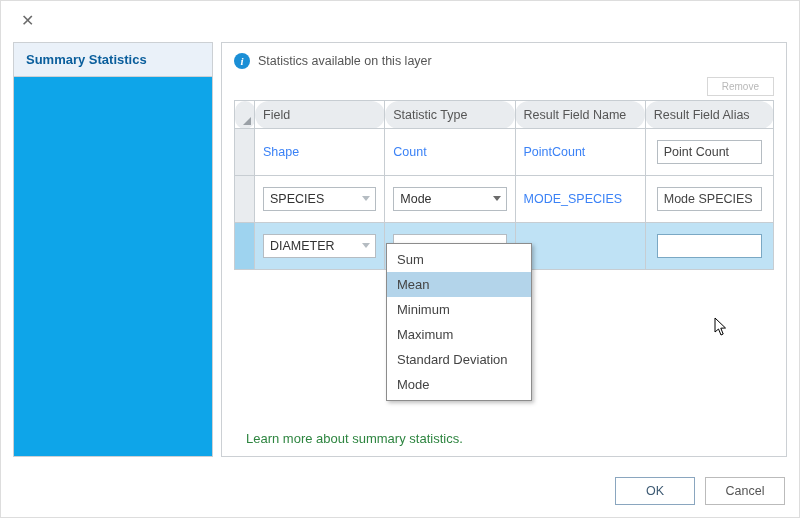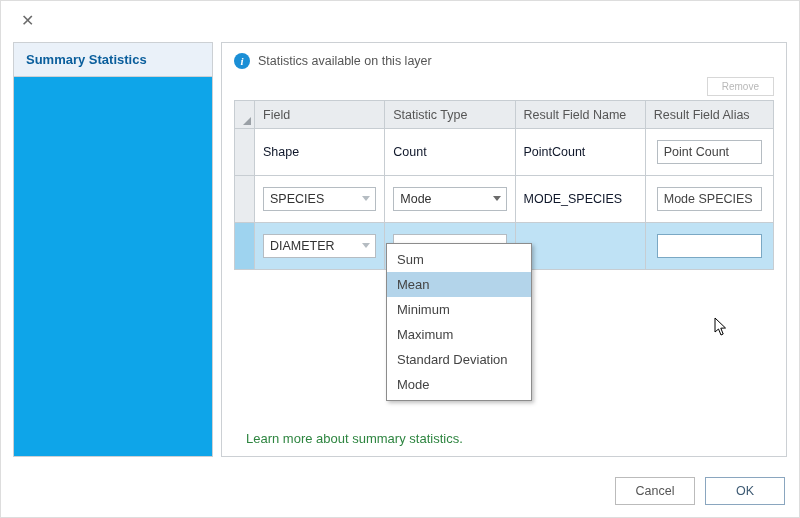--- a/index.html
+++ b/index.html
@@ -100,20 +100,21 @@
     height: 28px;
     font-weight: normal;
     text-align: left;
     vertical-align: middle;
   }
   table.grid th {
     background: #e9ecef;
     color: #555;
     padding: 0 8px;
     font-size: 12.5px;
+    border-radius: 14px;
   }
   .corner { width: 20px; }
   th.corner { position: relative; }
   th.corner::after {
     content: "";
     position: absolute;
     right: 3px; bottom: 3px;
     border-width: 0 0 8px 8px;
     border-style: solid;
     border-color: transparent transparent #9aa0a6 transparent;
@@ -123,21 +124,21 @@
   .col-name  { width: 130px; }
   .col-alias { width: 128px; }
   td.rowhead {
     background: #e9ecef;
   }
   .cell {
     padding: 0 8px;
     height: 100%;
     display: flex;
     align-items: center;
-    color: #0f172a;
+    color: #3b82f6;
     font-size: 12.5px;
   }
   .combo {
     display: flex;
     align-items: center;
     justify-content: space-between;
     border: 1px solid #b5bcc2;
     background: #fff;
     height: 24px;
     margin: 8px;
@@ -346,15 +347,15 @@
 
     <div class="learn-link">Learn more about summary statistics.</div>
 
     <svg class="cursor-arrow" width="16" height="20" viewBox="0 0 16 20">
       <path d="M1 1 L1 15 L4.5 12 L7 18 L9.2 17 L6.8 11.2 L11.5 11 Z" fill="#fff" stroke="#000" stroke-width="1"></path>
     </svg>
   </div>
 </div>
 
 <div class="footer">
+  <div class="btn">OK</div>
   <div class="btn cancel">Cancel</div>
-  <div class="btn">OK</div>
 </div>
 
 </body></html>

